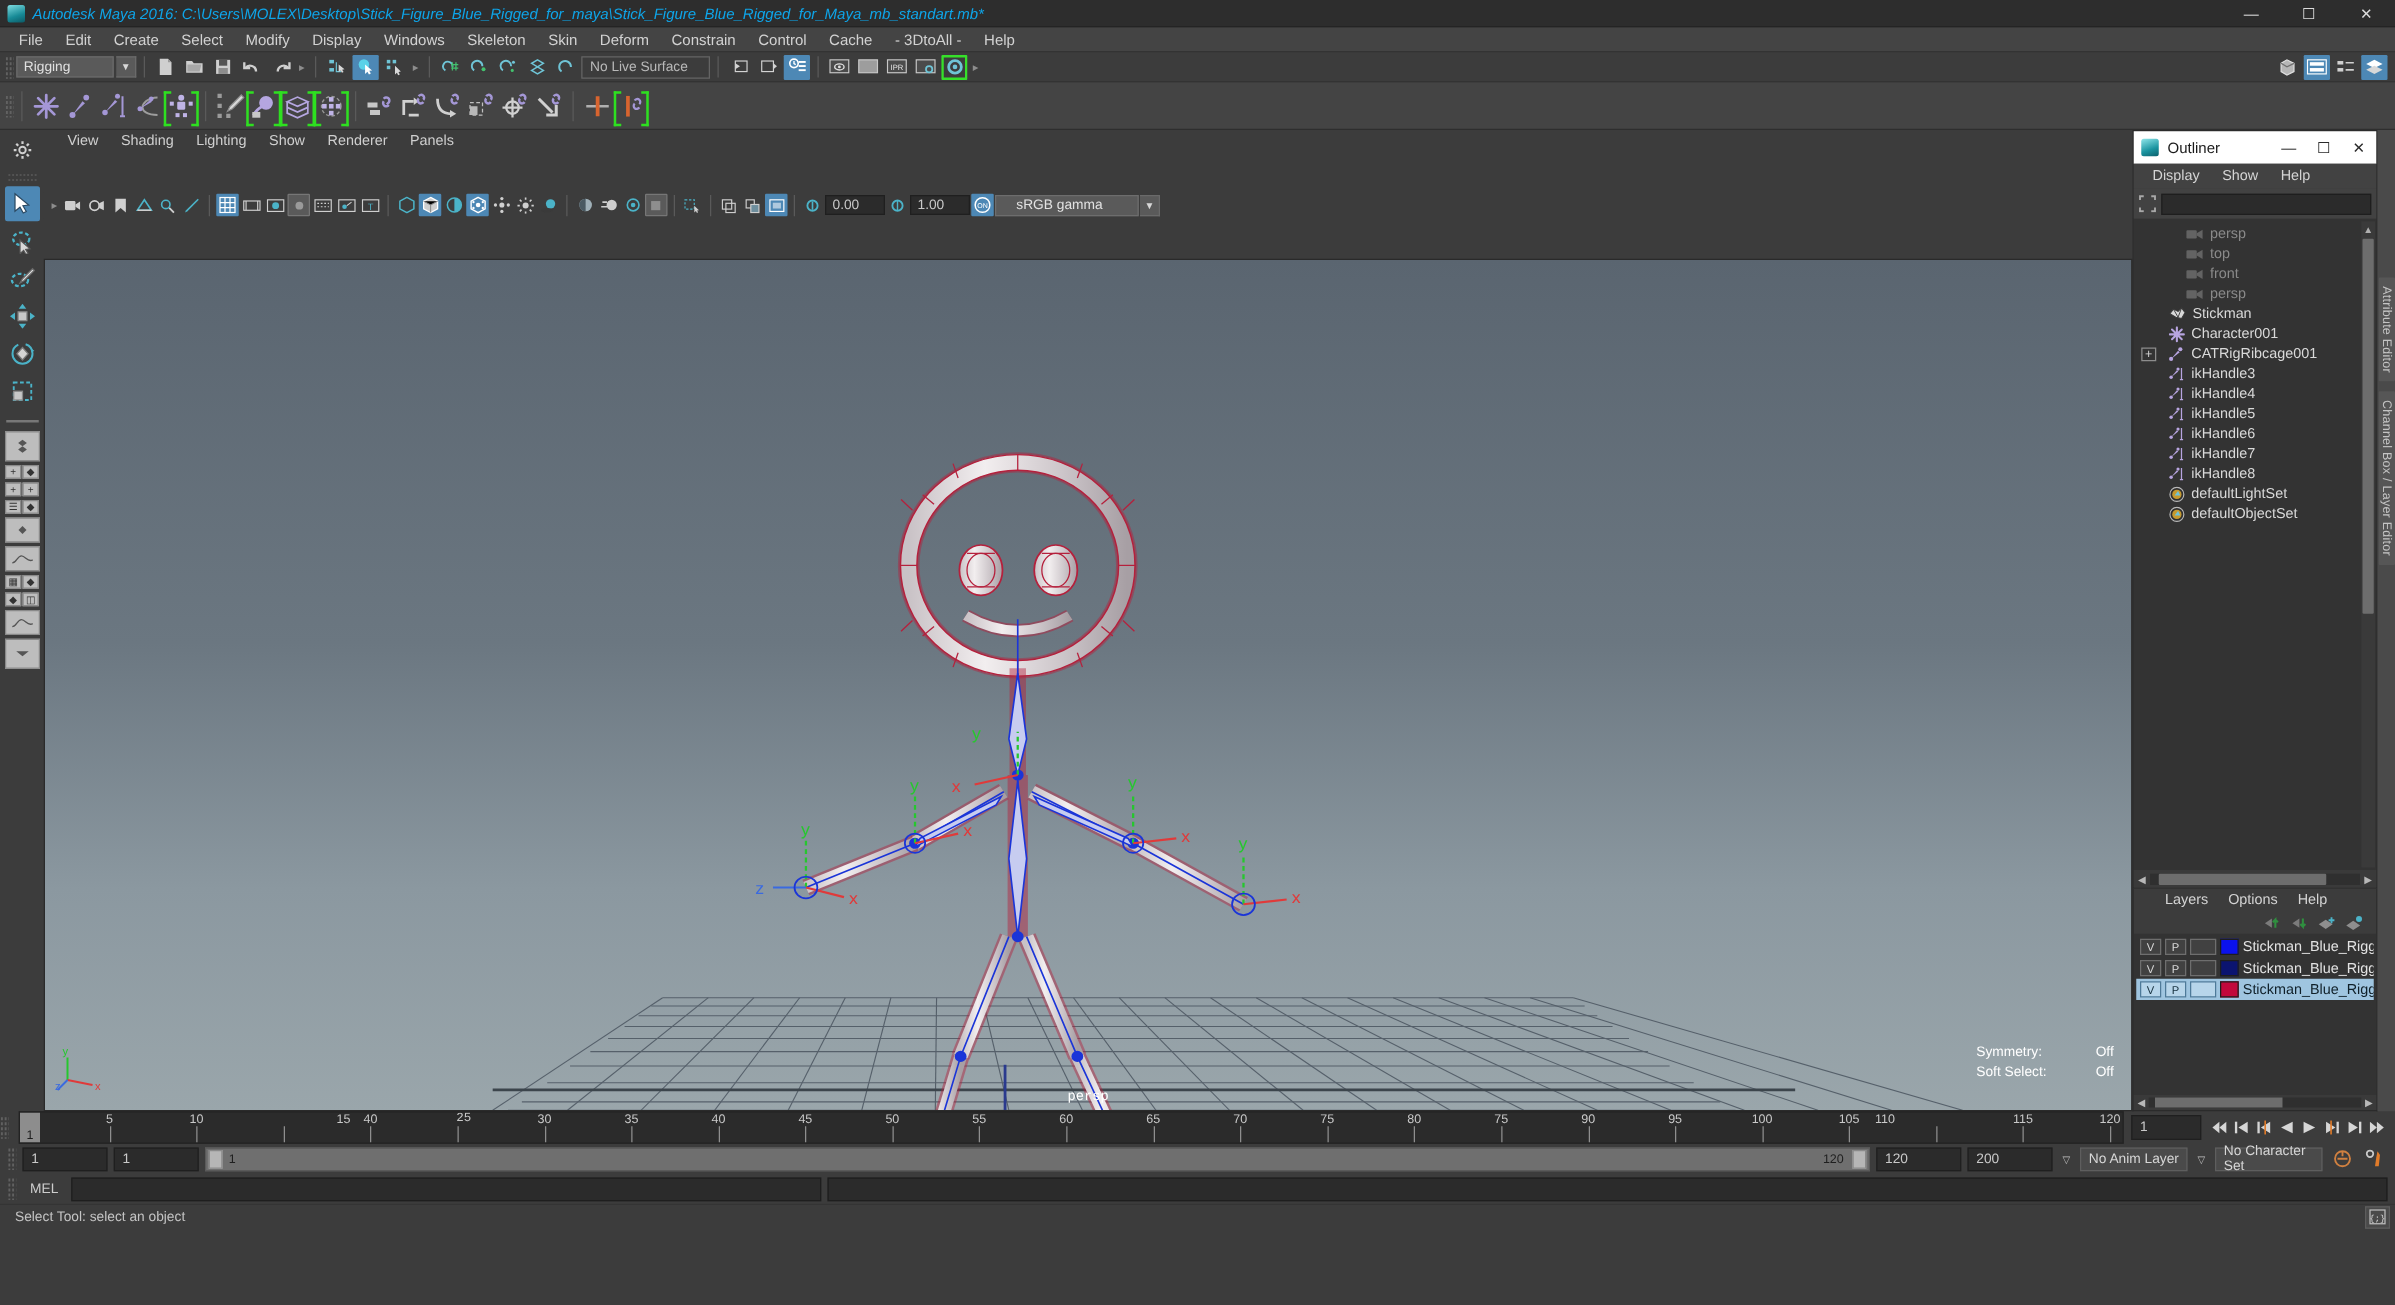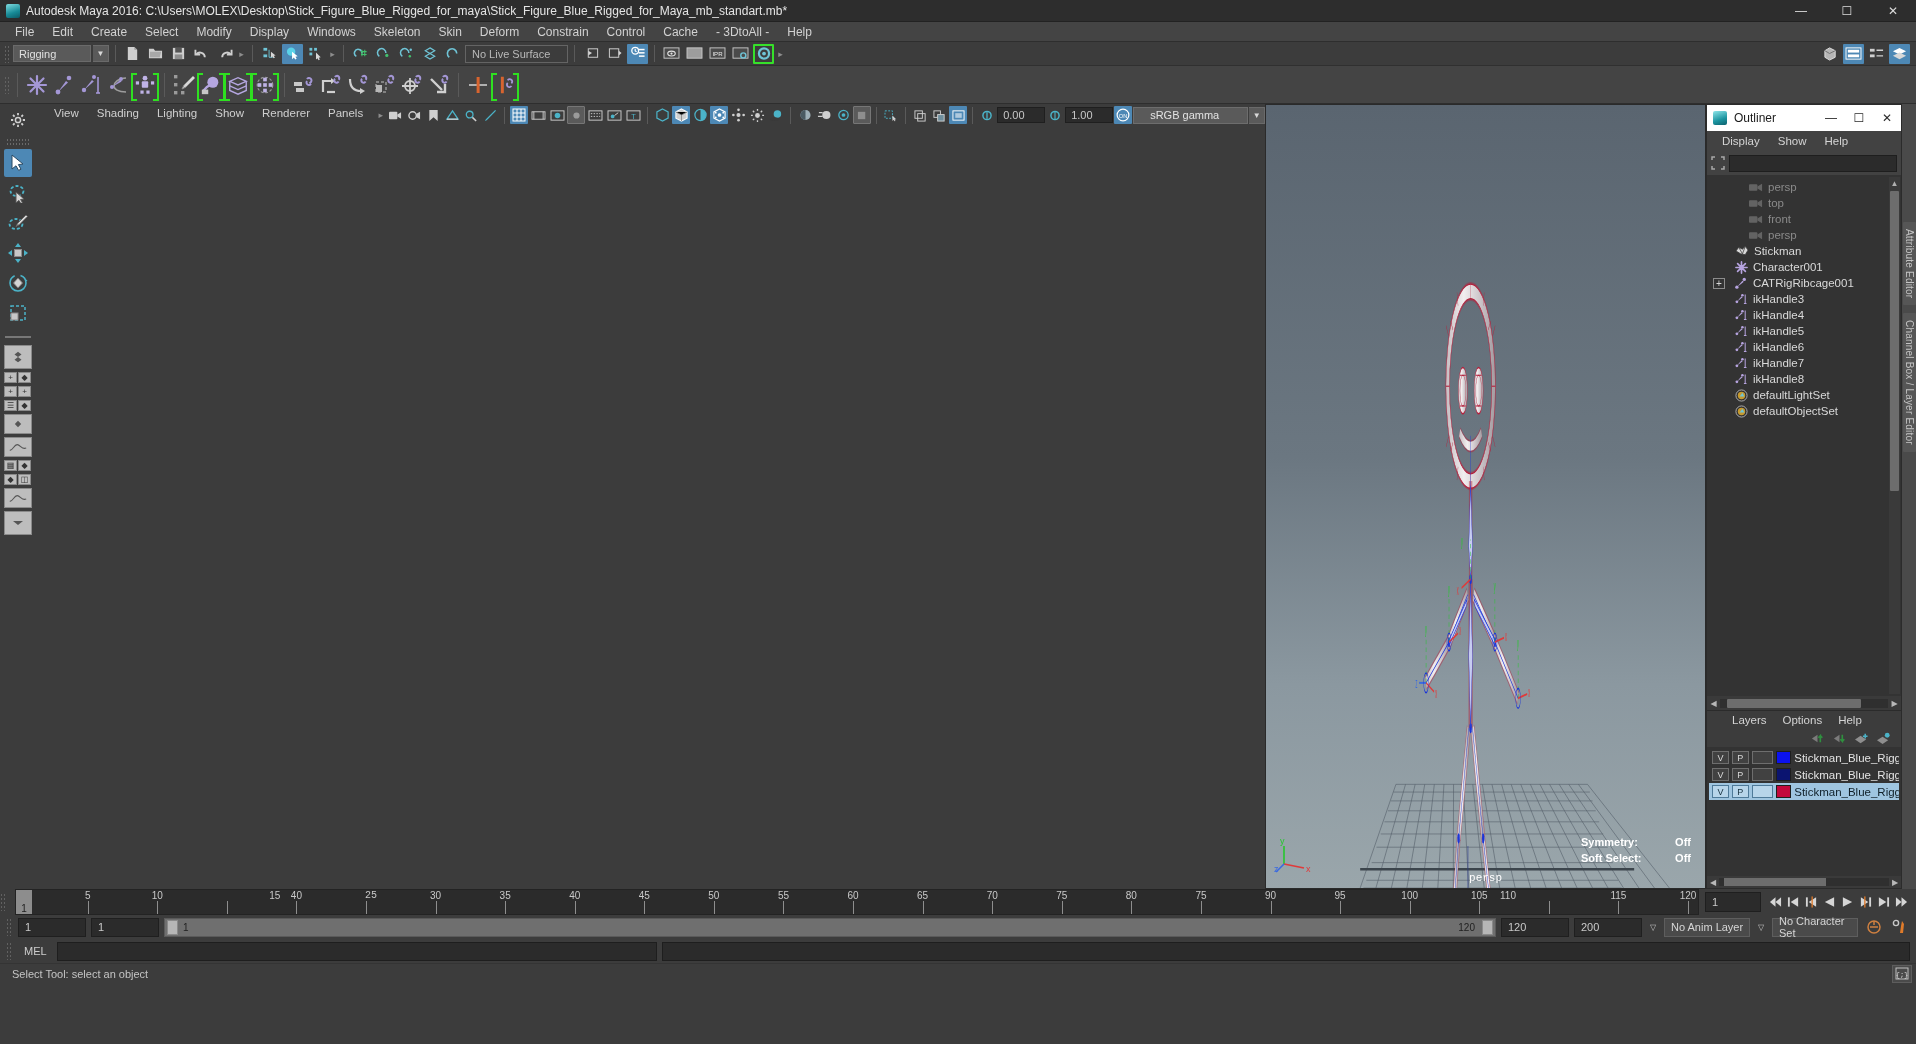--- a/index.html
+++ b/index.html
@@ -13,21 +13,21 @@
   
   #titlebar{
     height:22px; background:#2d2d2d; display:flex; align-items:center;
     border-bottom:1px solid #222;
   }
   #titlebar .app-icon{
     width:14px;height:14px;margin:0 6px 0 6px;border-radius:2px;
     background:linear-gradient(160deg,#7fdce0 0%, #178a96 60%, #0c5a66 100%);
     flex:0 0 auto;
   }
-  #titlebar .title-text{ font-size:12px;color:#e5e5e5; white-space:nowrap;}
+  #titlebar .title-text{ font-size:12px;color:#0ea5e9; white-space:nowrap;font-style:italic;}
   #titlebar .win-btns{ margin-left:auto; display:flex; height:22px;}
   #titlebar .win-btns div{
     width:46px;height:22px;display:flex;align-items:center;justify-content:center;
     color:#dcdcdc;font-size:12px;
   }
 
   
   #menubar{
     height:20px;background:#444444;display:flex;align-items:center;
     padding-left:6px; border-bottom:1px solid #2e2e2e;
@@ -96,41 +96,41 @@
     background-size:3px 4px;margin:2px 0;}
   .tbxdiv{ width:26px;height:2px;background:#777;margin:7px 0;}
   .qlayout{ width:28px;height:24px;border:1px solid #8a8a8a;background:#bdbdbd;
     margin-bottom:3px;display:flex;align-items:center;justify-content:center;}
   .qlayout.small{height:20px;}
   .qsplit{ display:flex;gap:1px;margin-bottom:3px;}
   .qcell{ width:13px;height:11px;background:#bdbdbd;border:1px solid #8a8a8a;
     display:flex;align-items:center;justify-content:center;font-size:8px;color:#333;}
 
   
-  #vpcol{ flex:1 1 auto; display:flex; flex-direction:row; min-width:0;}
+  #vpcol{ flex:1 1 auto; display:flex; flex-direction:column; min-width:0;gap:32px;}
   #vpmenu{ height:18px;background:#3c3c3c;display:flex;align-items:center;padding-left:10px;}
   #vpmenu .vm{ padding:0 9px;font-size:11.5px;color:#cfcfcf;line-height:18px;}
   #vptools{ height:22px;background:#3c3c3c;display:flex;align-items:center;padding-left:4px;gap:1px;}
   .vpic{ width:18px;height:18px;display:flex;align-items:center;justify-content:center;flex:0 0 auto;border-radius:1px;}
   .vpic.on{ background:#4d88b5; }
   .vpic.dk{ background:#5a5a5a;border:1px solid #767676;}
   .numfield{ width:48px;height:16px;background:#2b2b2b;border:1px solid #1f1f1f;color:#c8c8c8;
     font-size:11px;display:flex;align-items:center;padding-left:5px;flex:0 0 auto;}
   .gammasel{ width:115px;height:17px;background:#5a5a5a;border:1px solid #6d6d6d;color:#e2e2e2;
     font-size:11px;display:flex;align-items:center;padding-left:16px;flex:0 0 auto;}
 
   
   #viewport{ flex:1 1 auto; position:relative; overflow:hidden;
     background:linear-gradient(180deg,#5b6671 0%, #6a7680 45%, #8d9aa0 78%, #9aa6ab 100%);
     border:1px solid #2a2a2a;}
   .axisgiz{ position:absolute;left:8px;bottom:14px;width:48px;height:40px;}
   .persp-label{ position:absolute; left:50%; transform:translateX(-50%); bottom:4px;
     font-family:"Liberation Mono", monospace; font-size:11px; color:#ffffff;}
   .sym-hud{ position:absolute;right:14px;bottom:22px;text-align:left;font-size:11px;color:#ffffff;}
-  .sym-hud .row{ display:flex;justify-content:space-between;width:110px;line-height:16px;font-weight:bold;text-align:center;}
+  .sym-hud .row{ display:flex;justify-content:space-between;width:110px;line-height:16px;font-weight:normal;text-align:center;}
 
   
   #rightdock{ width:196px;flex:0 0 auto;display:flex;flex-direction:column;background:#3c3c3c;}
   #outliner{ height:607px;display:flex;flex-direction:column;background:#3c3c3c;border:1px solid #2b2b2b;}
   .ol-title{ height:26px;background:#ffffff;display:flex;align-items:center;padding-left:6px;color:#1a1a1a;font-size:12px;}
   .ol-title .ico{ width:14px;height:14px;margin-right:7px;border-radius:2px;
     background:linear-gradient(160deg,#8fe6ea 0%, #1b94a0 60%, #0d606c 100%);}
   .ol-title .wb{ margin-left:auto;display:flex;}
   .ol-title .wb span{ width:28px;height:26px;display:flex;align-items:center;justify-content:center;
     font-size:12px;color:#2a2a2a;}

